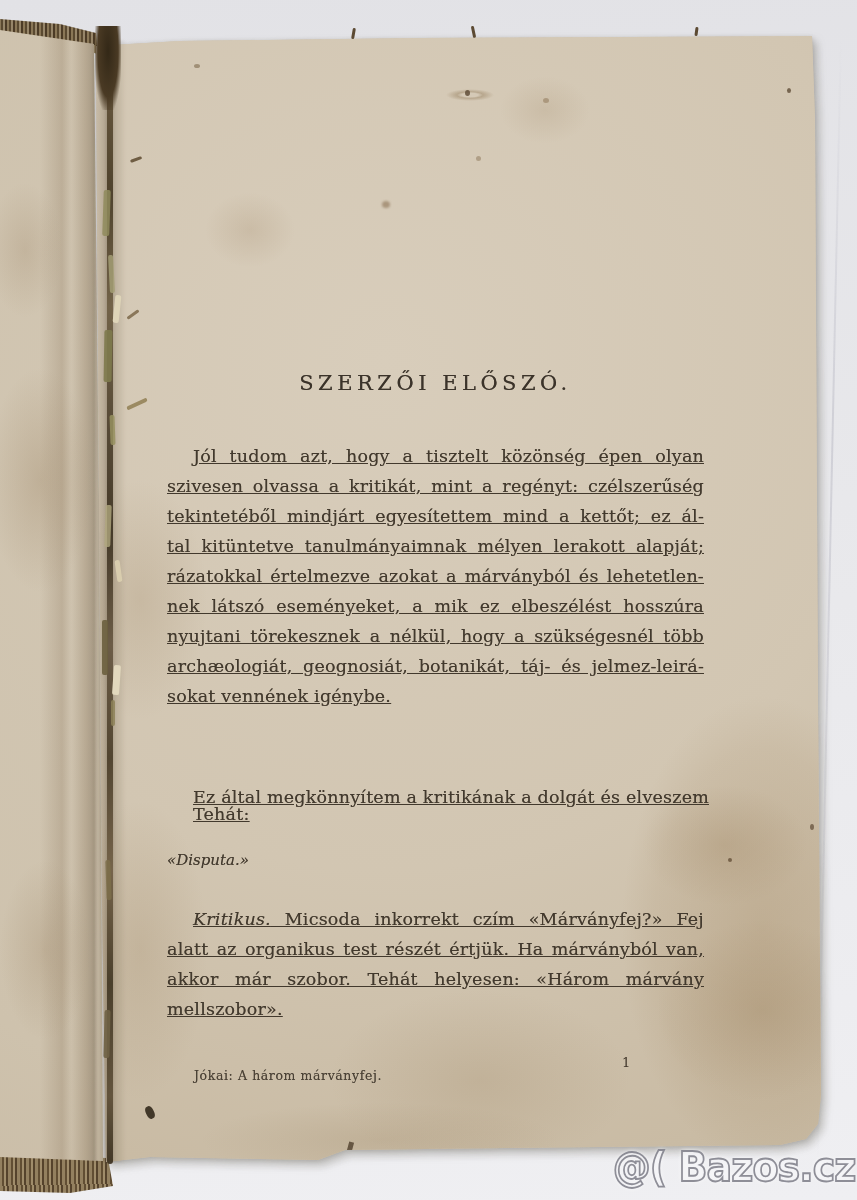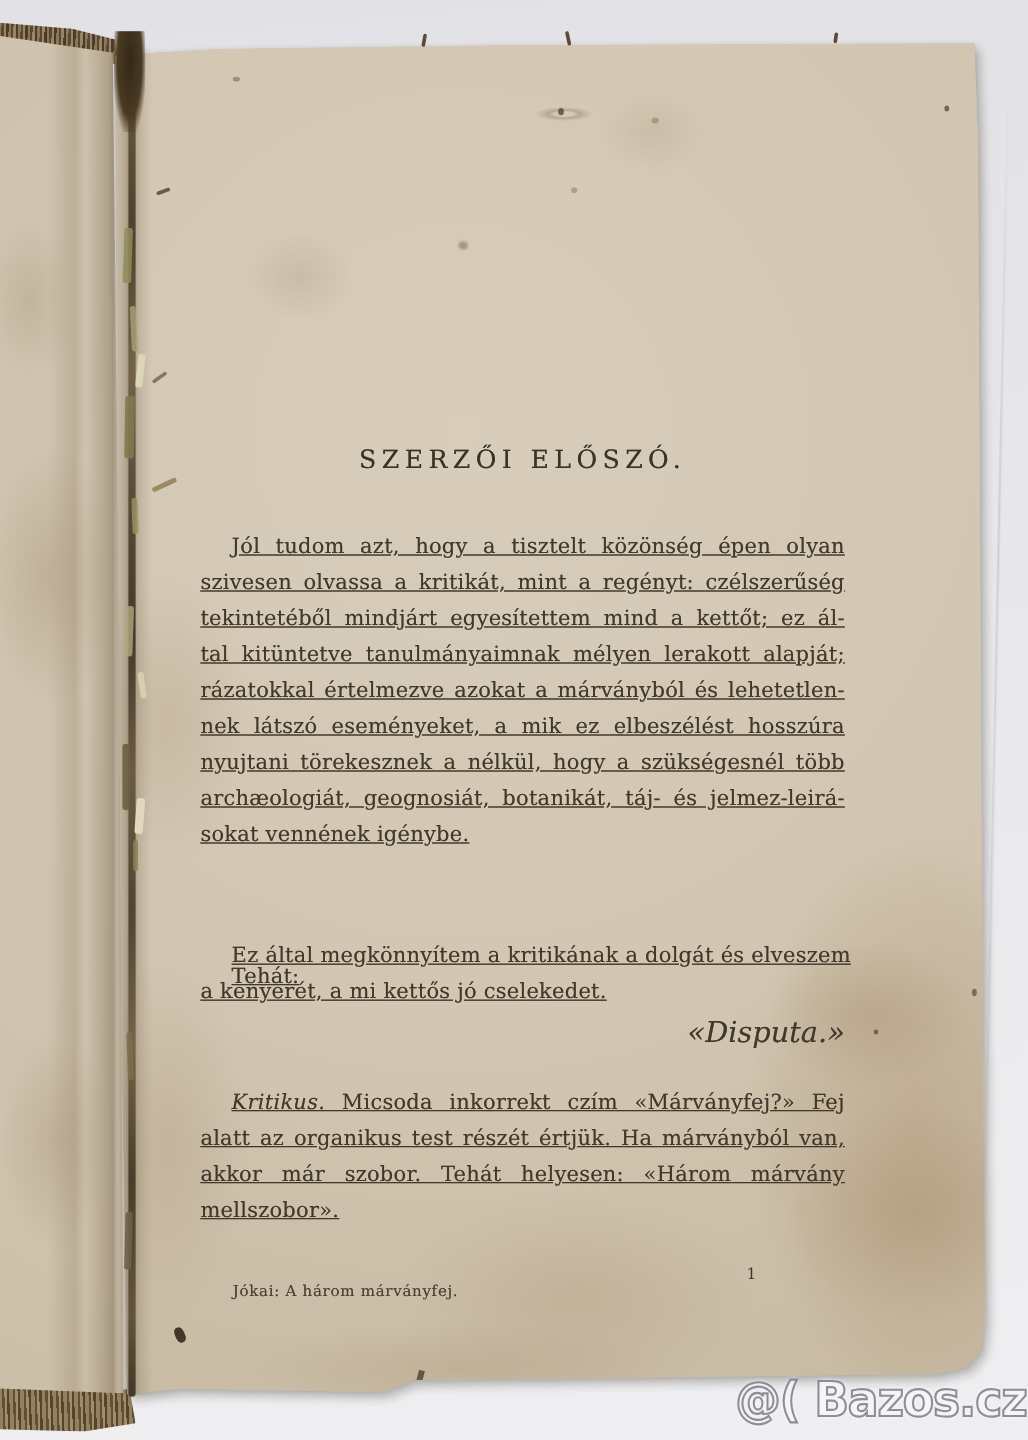--- a/index.html
+++ b/index.html
@@ -60,22 +60,22 @@
   .fiber{position:absolute;border-radius:2px;}
   
   .page-content{position:absolute;left:167px;top:0;width:537px;height:1084px;color:#42392d;}
   .page-title{position:absolute;top:371px;left:0;width:100%;text-align:center;
     font-size:21px;letter-spacing:4.5px;color:#3b332a;text-shadow:0 0 .5px rgba(59,51,42,.65);}
   .para{position:absolute;left:0;width:537px;text-decoration:underline;}
   .tline{height:30px;line-height:30px;font-size:17.5px;letter-spacing:.2px;white-space:nowrap;
     text-align:justify;text-align-last:justify;text-shadow:0 0 .5px rgba(66,57,45,.6);}
   .tline.endp{text-align-last:left;}
   .first{text-indent:26px;}
-  .disputa{position:absolute;left:0;width:537px;text-align:right;font-style:italic;
-    font-size:24px;height:30px;line-height:30px;text-shadow:0 0 .5px rgba(66,57,45,.6);}
+  .disputa{position:absolute;left:0;width:537px;text-align:left;font-style:italic;
+    font-size:15px;height:30px;line-height:30px;text-shadow:0 0 .5px rgba(66,57,45,.6);}
   .speaker{font-style:italic;}
   .footer-sig{position:absolute;left:27px;top:1068px;font-size:12.5px;letter-spacing:.6px;
     color:#4a4135;text-shadow:0 0 .4px rgba(74,65,53,.6);}
   .page-marker{position:absolute;left:455px;top:1055px;font-size:13px;color:#3f352a;}
   
   .watermark{position:absolute;top:1144px;right:2px;z-index:50;
     font-family:"DejaVu Sans", sans-serif;font-weight:bold;font-size:40px;letter-spacing:-1px;
     color:rgba(238,238,242,.45);-webkit-text-stroke:1.8px rgba(128,128,138,.88);
     text-shadow:0 0 5px rgba(255,255,255,.9);
     transform:scaleX(.95);transform-origin:right center;}
@@ -118,21 +118,20 @@
           <div class="tline">tal kitüntetve tanulmányaimnak mélyen lerakott alapját;</div>
           <div class="tline">rázatokkal értelmezve azokat a márványból és lehetetlen-</div>
           <div class="tline">nek látszó eseményeket, a mik ez elbeszélést hosszúra</div>
           <div class="tline">nyujtani törekesznek a nélkül, hogy a szükségesnél több</div>
           <div class="tline">archæologiát, geognosiát, botanikát, táj- és jelmez-leirá-</div>
           <div class="tline endp">sokat vennének igénybe.</div>
         </div>
 
         <div class="para" style="top:742px;margin-top:40px;">
           <div class="tline first">Ez által megkönnyítem a kritikának a dolgát és elveszem</div>
-          <div class="tline endp">a kenyerét, a mi kettős jó cselekedet.</div>
         </div>
 
         <div class="para" style="top:799px;">
           <div class="tline first endp">Tehát:</div>
         </div>
 
         <div class="disputa" style="top:845px;">«Disputa.»</div>
 
         <div class="para" style="top:880px;margin-top:24px;">
           <div class="tline first"><span class="speaker">Kritikus.</span><span> Micsoda inkorrekt czím «Márványfej?» Fej</span></div>

